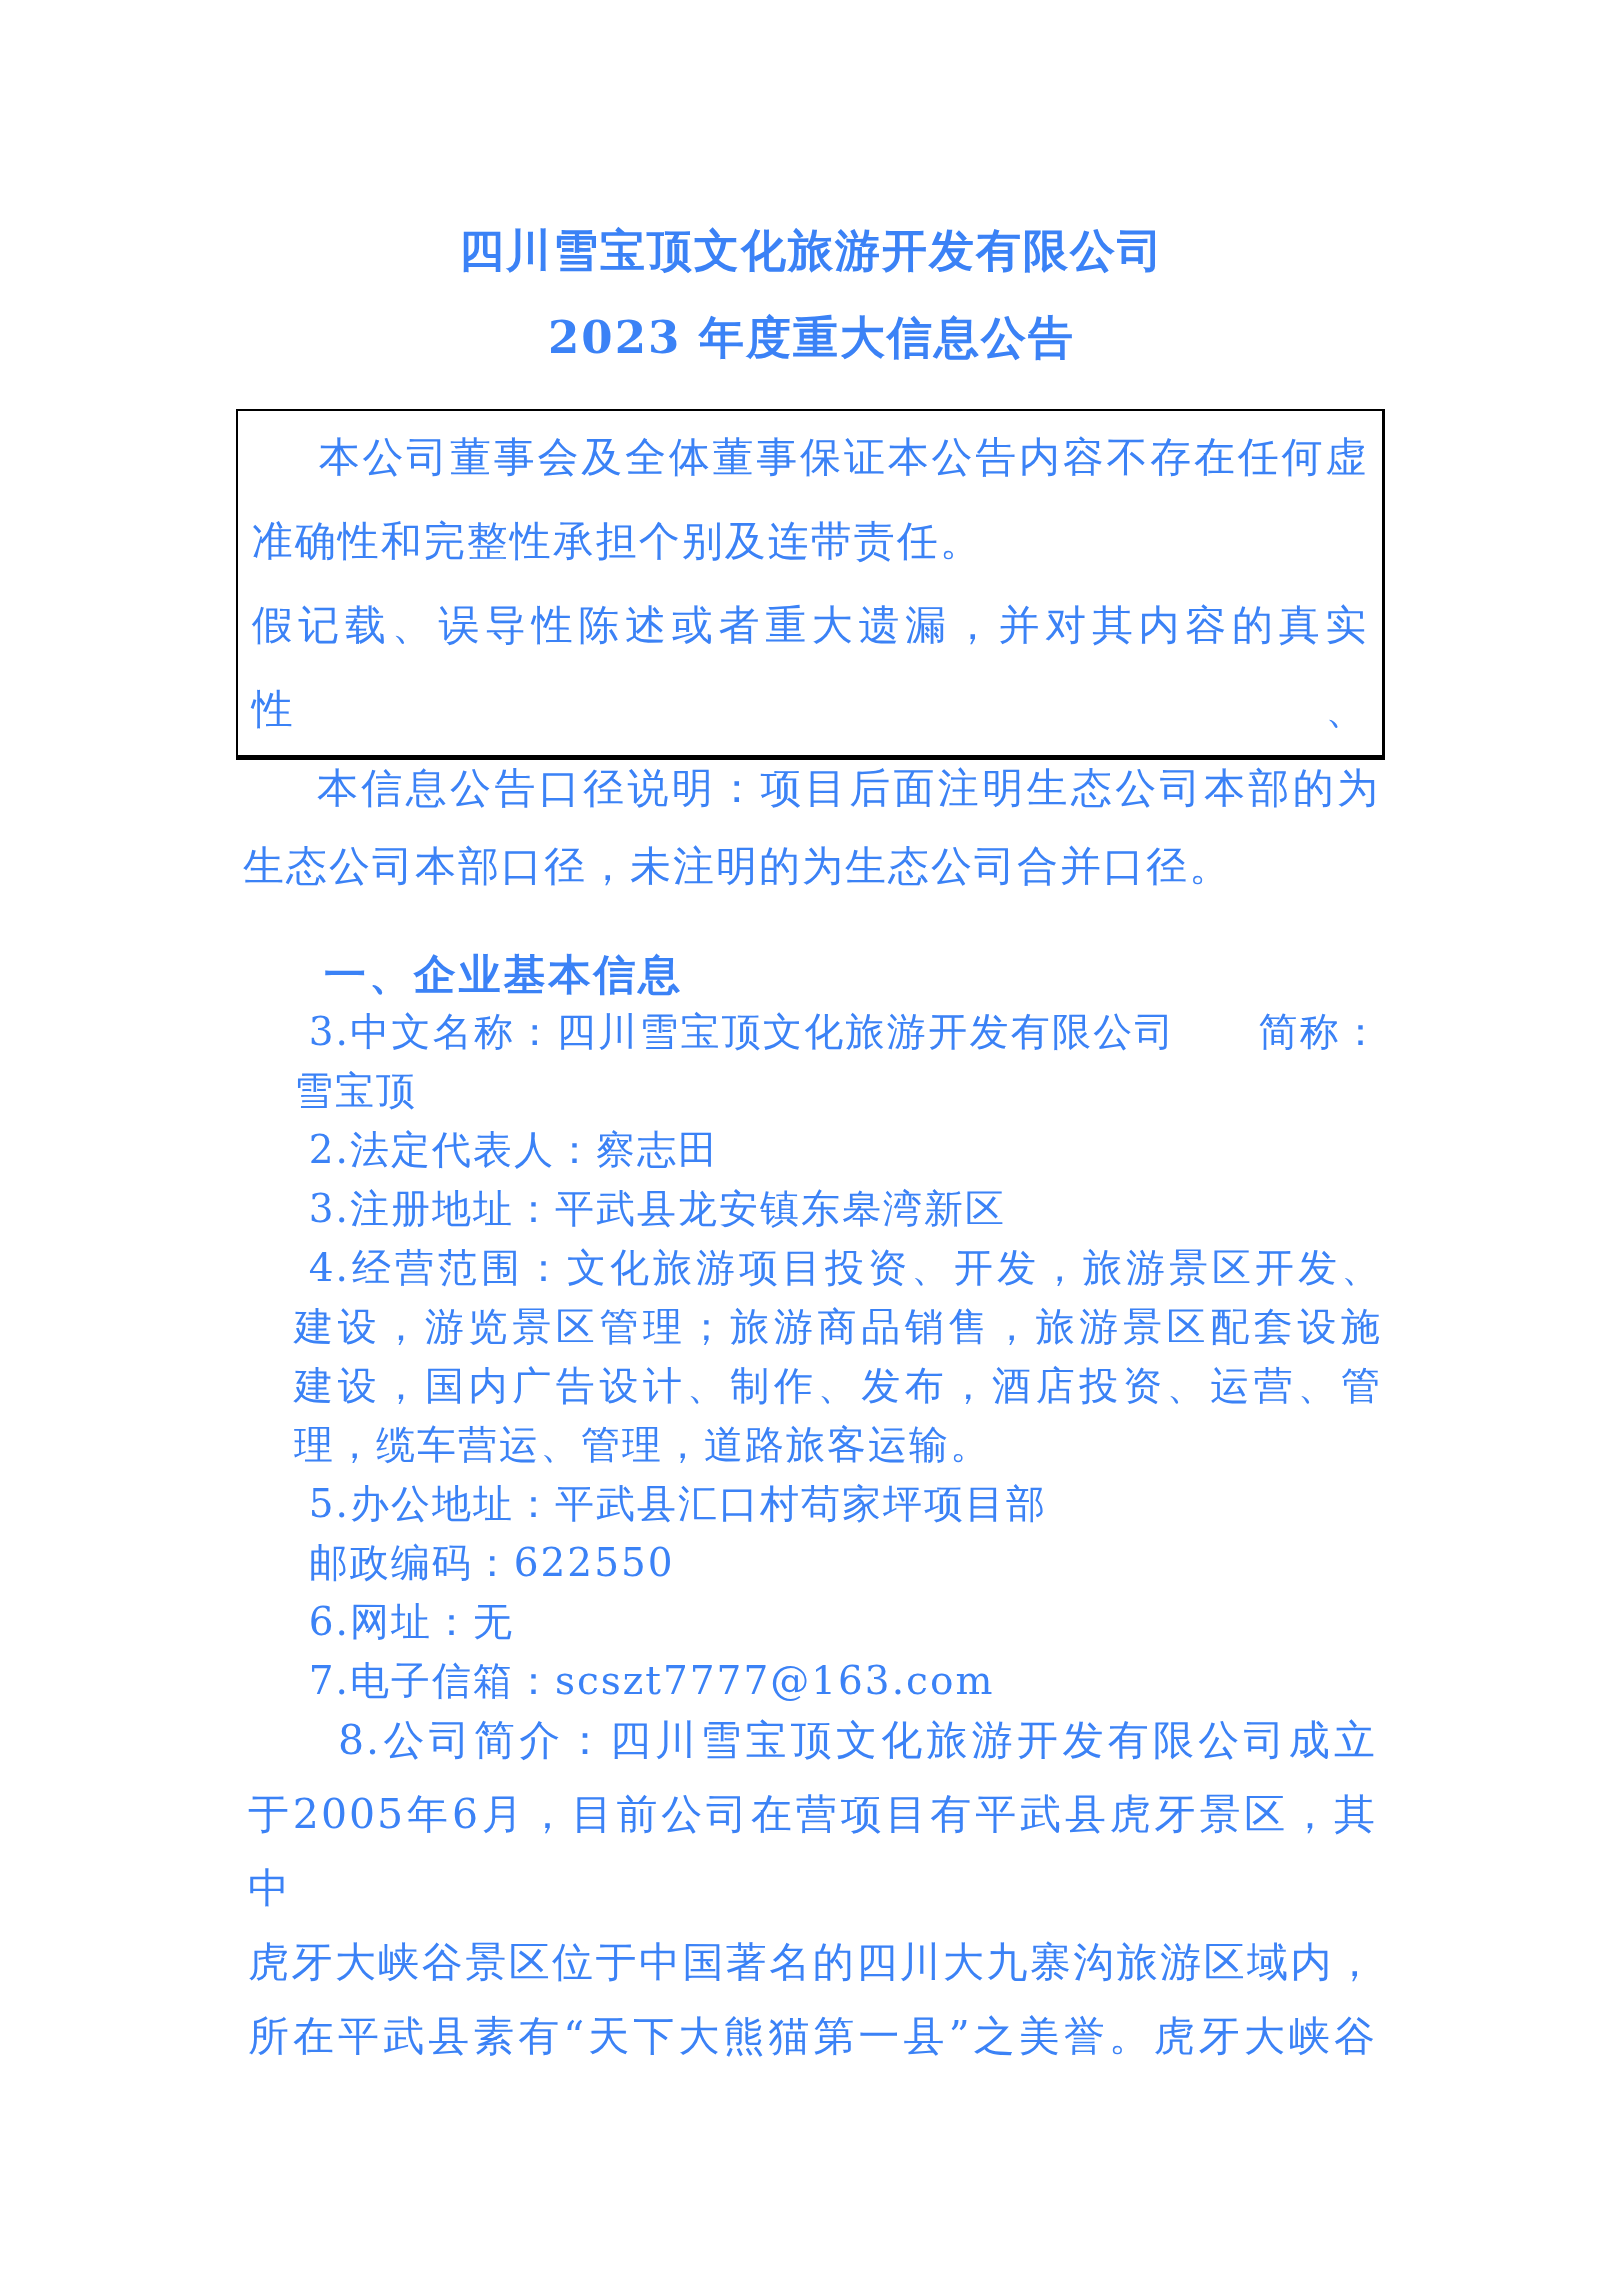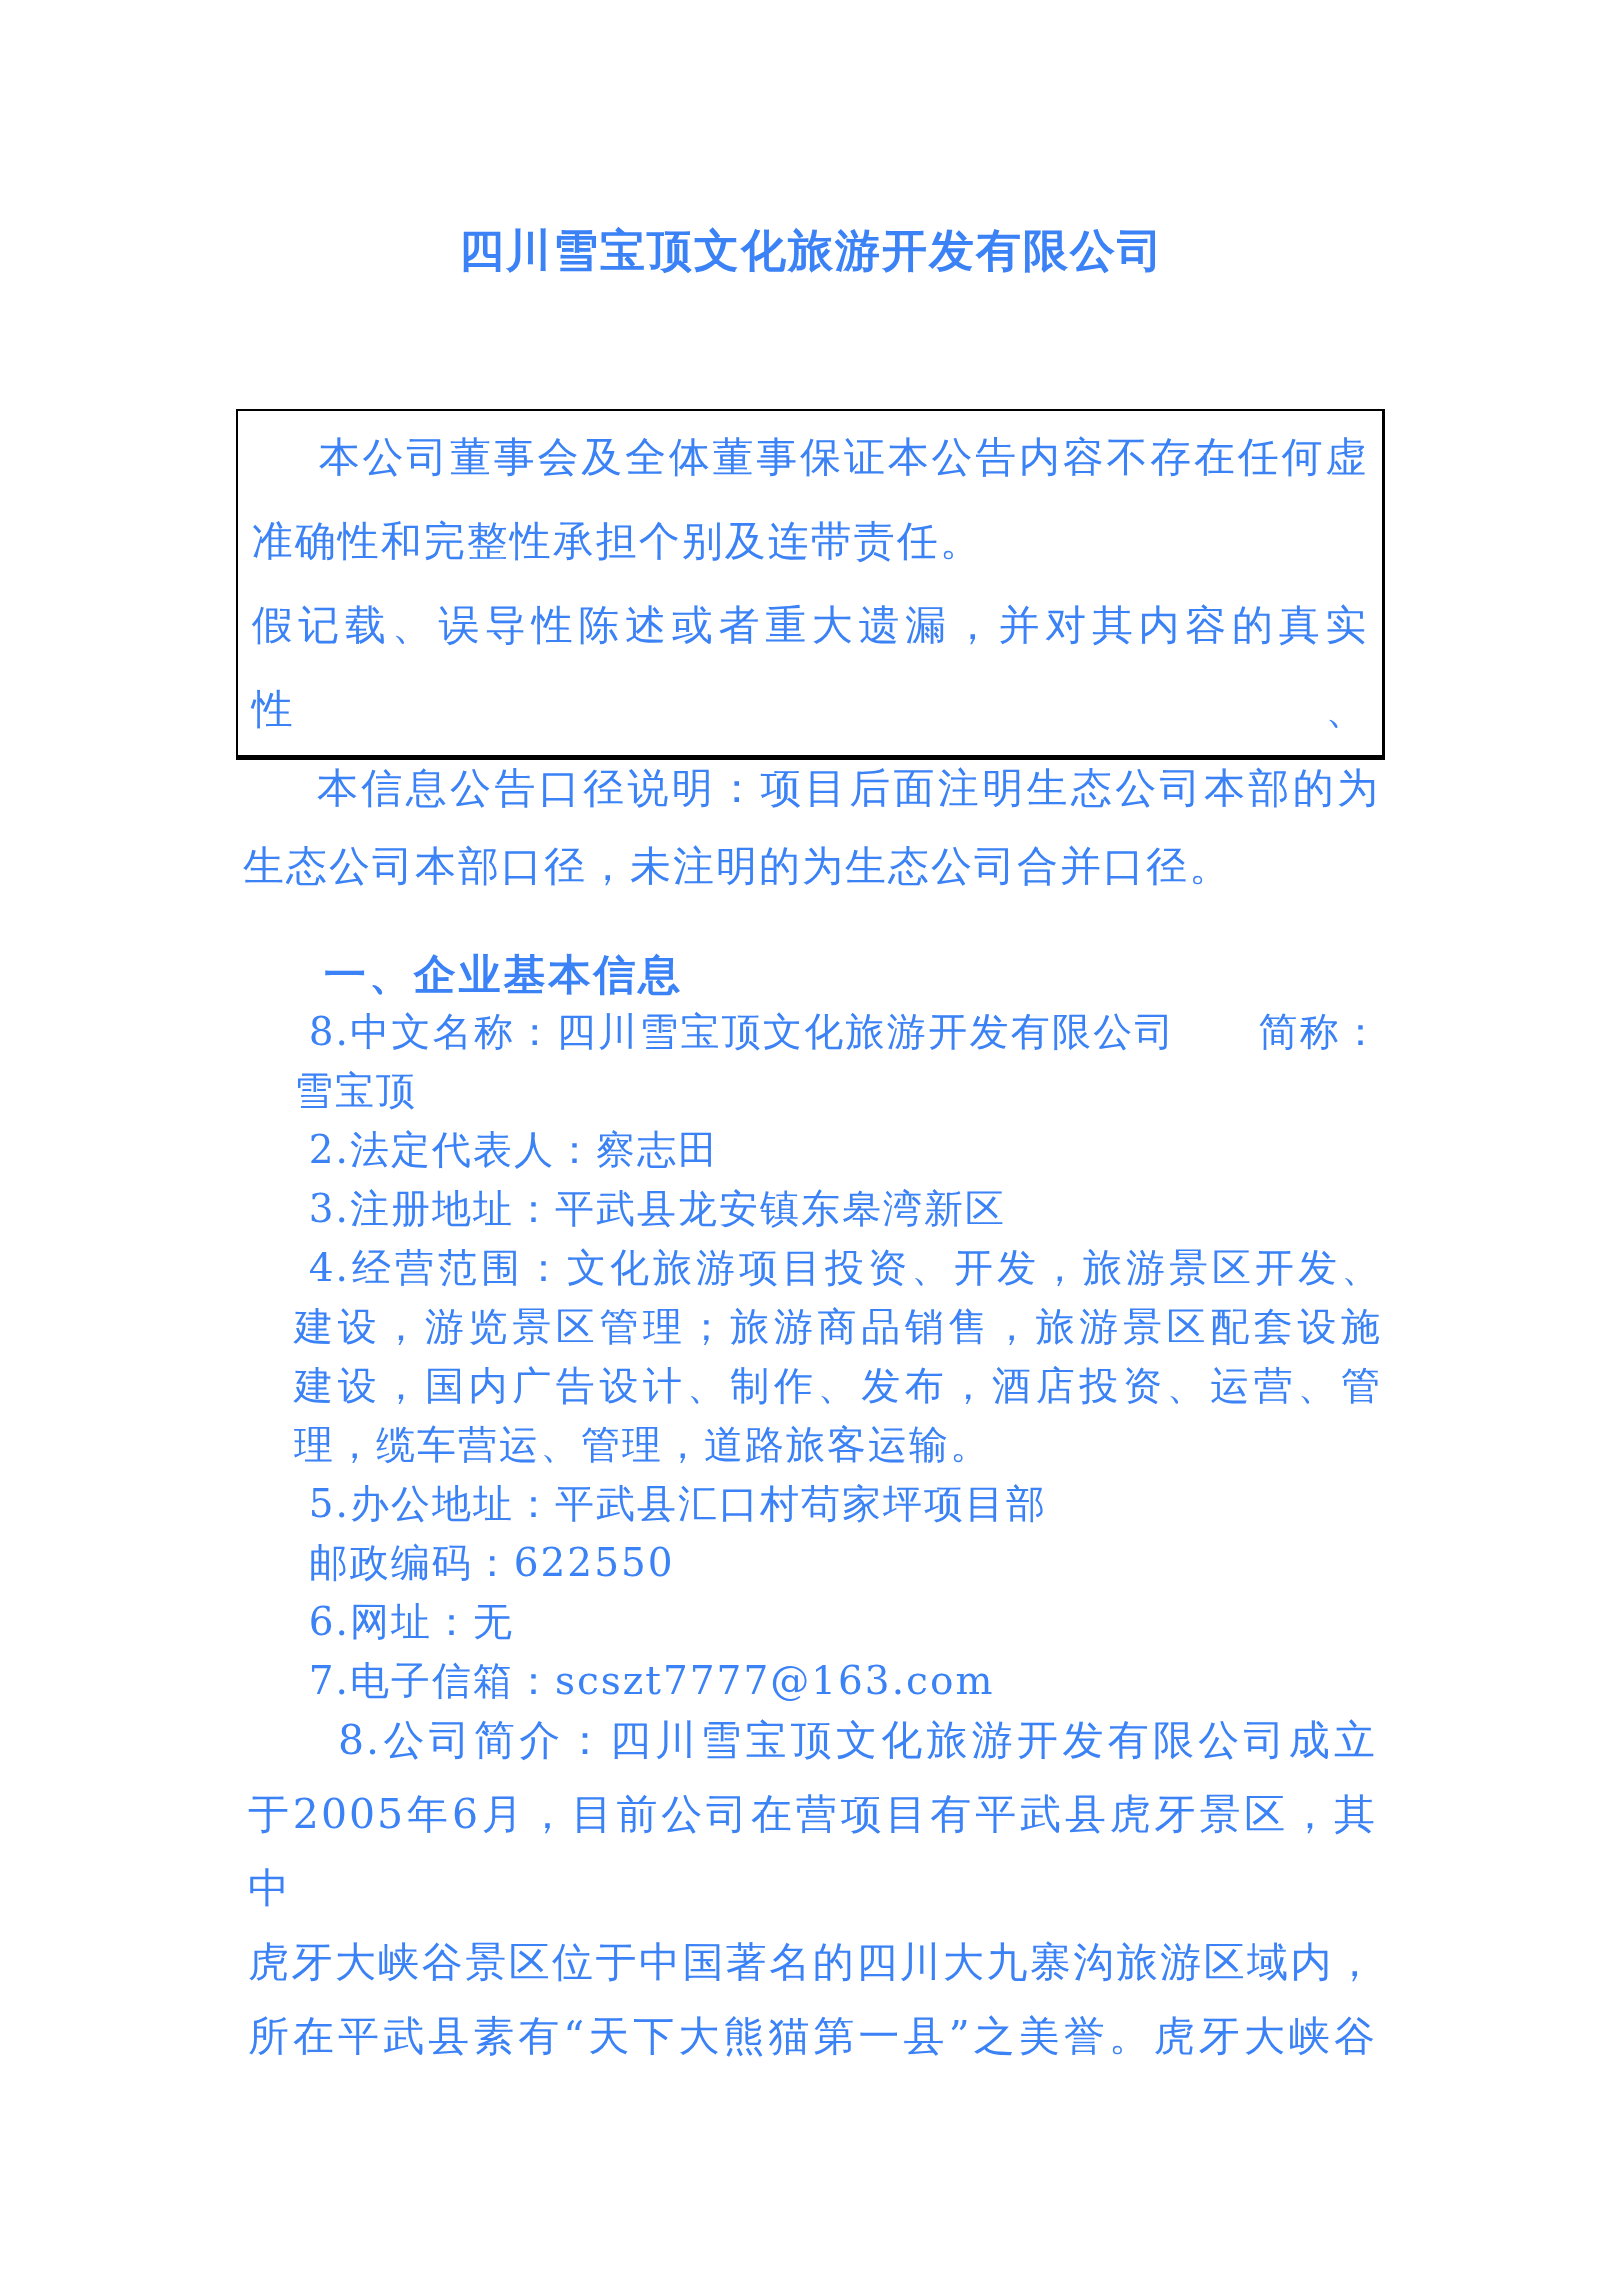--- a/index.html
+++ b/index.html
@@ -89,36 +89,37 @@
     text-align-last: justify;
     white-space: normal;
   }
 </style>
 </head>
 <body>
 
 <div class="page">
 
   <div class="abs doc-title t1">四川雪宝顶文化旅游开发有限公司</div>
+  <div class="abs doc-title t2">2023 年度重大信息公告</div>
 
   <div class="abs disclaimer-box">
     <div class="bline ind-box jf">本公司董事会及全体董事保证本公告内容不存在任何虚</div>
     <div class="bline">准确性和完整性承担个别及连带责任。</div>
     <div class="bline jf">假记载、误导性陈述或者重大遗漏，并对其内容的真实性、</div>
   </div>
 
   <div class="abs scope-note">
     <div class="nline ind-note jf">本信息公告口径说明：项目后面注明生态公司本部的为</div>
     <div class="nline">生态公司本部口径，未注明的为生态公司合并口径。</div>
   </div>
 
   <div class="abs sec-heading">一、企业基本信息</div>
 
   <div class="abs items">
-    <div class="iline inum jf">8.中文名称：四川雪宝顶文化旅游开发有限公司　　简称：</div>
+    <div class="iline inum jf">3.中文名称：四川雪宝顶文化旅游开发有限公司　　简称：</div>
     <div class="iline">雪宝顶</div>
     <div class="iline inum">2.法定代表人：察志田</div>
     <div class="iline inum">3.注册地址：平武县龙安镇东皋湾新区</div>
     <div class="iline inum jf">4.经营范围：文化旅游项目投资、开发，旅游景区开发、</div>
     <div class="iline jf">建设，游览景区管理；旅游商品销售，旅游景区配套设施</div>
     <div class="iline jf">建设，国内广告设计、制作、发布，酒店投资、运营、管</div>
     <div class="iline">理，缆车营运、管理，道路旅客运输。</div>
     <div class="iline inum">5.办公地址：平武县汇口村苟家坪项目部</div>
     <div class="iline inum">邮政编码：622550</div>
     <div class="iline inum">6.网址：无</div>

